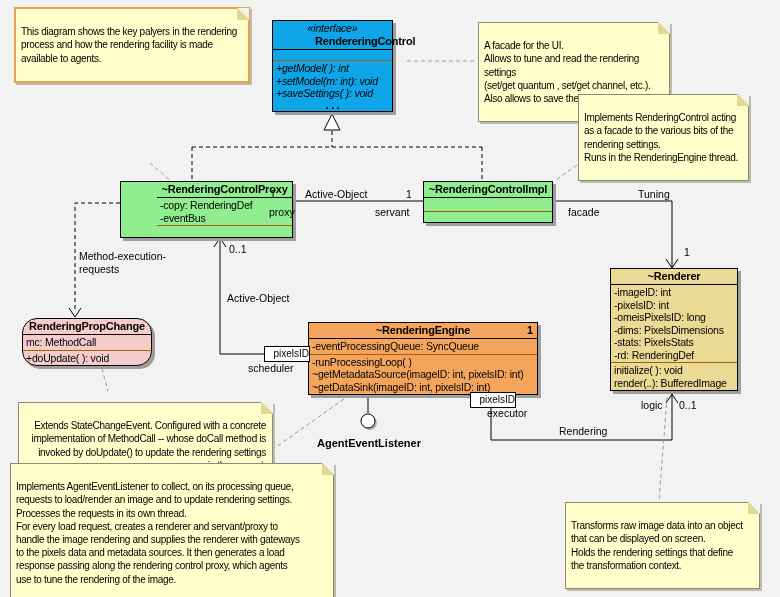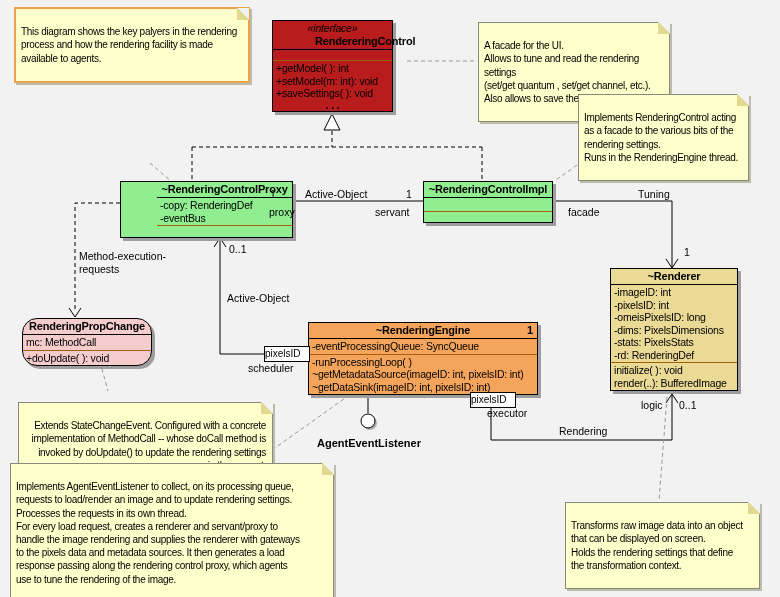--- a/index.html
+++ b/index.html
@@ -9,40 +9,40 @@
   
   .cls{position:absolute;border:1px solid #000;box-shadow:3px 3px 0 #9e9e9e;
        font-size:10.5px;letter-spacing:-0.2px;}
   .cls .hdr{position:relative;font-weight:bold;text-align:center;font-size:11px;
             line-height:13px;border-bottom:1px solid #000;padding:1px 2px;white-space:nowrap;}
   .cls .stereo{font-weight:normal;font-style:italic;font-size:10.5px;line-height:13px;}
   .cls .iname{text-decoration:none;margin-left:40px;}
   .cls .sec{border-bottom:1px solid #a16207;padding:1px 3px;}
   .cls .sec.last{border-bottom:none;}
   .member{line-height:12.5px;white-space:nowrap;}
-  .italic{}
+  .italic{font-style:italic;}
   .dots{text-align:center;font-weight:bold;line-height:10px;}
   .mult-corner{position:absolute;right:4px;top:1px;font-weight:bold;font-style:normal;}
-  .c-white{background:#b91c1c;}
+  .c-white{background:#0ea5e9;}
   .c-green{background:#90ee90;}
   .c-orange{background:#f5a55b;}
   .c-tan{background:#ebda96;}
   .c-pink{background:#f5cccc;}
   
   .note{position:absolute;background:#ffffcc;border:1px solid #8a8a78;
         box-shadow:2px 2px 0 #bcbcac;padding:3px 6px 3px 5px;
         font-size:10px;line-height:13.2px;letter-spacing:-0.3px;white-space:pre-line;}
   .note .fold{position:absolute;top:-1px;right:-1px;width:12px;height:12px;
         background:linear-gradient(to bottom left,#f2f2f2 49%,#e0d98f 50%);}
   .note.orange{border:2px solid #e8a34c;}
   
   .lbl{position:absolute;font-size:10.5px;line-height:13px;white-space:pre-line;}
   .bold{font-weight:bold;font-size:11px;}
   .qual{position:absolute;background:#fff;border:1px solid #000;font-size:10px;
-        text-align:left;line-height:13px;white-space:nowrap;}
+        text-align:right;line-height:13px;white-space:nowrap;}
 </style>
 </head>
 <body>
 
 <div class="stage">
 
   <svg class="wires" width="780" height="597">
 
     <g stroke="#000" fill="none" stroke-dasharray="4,3">
       <path d="M332,131 V147"></path>

